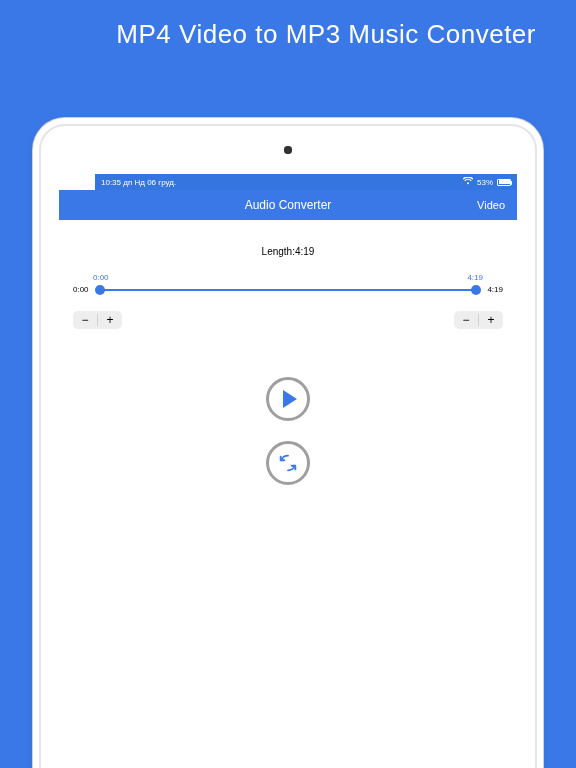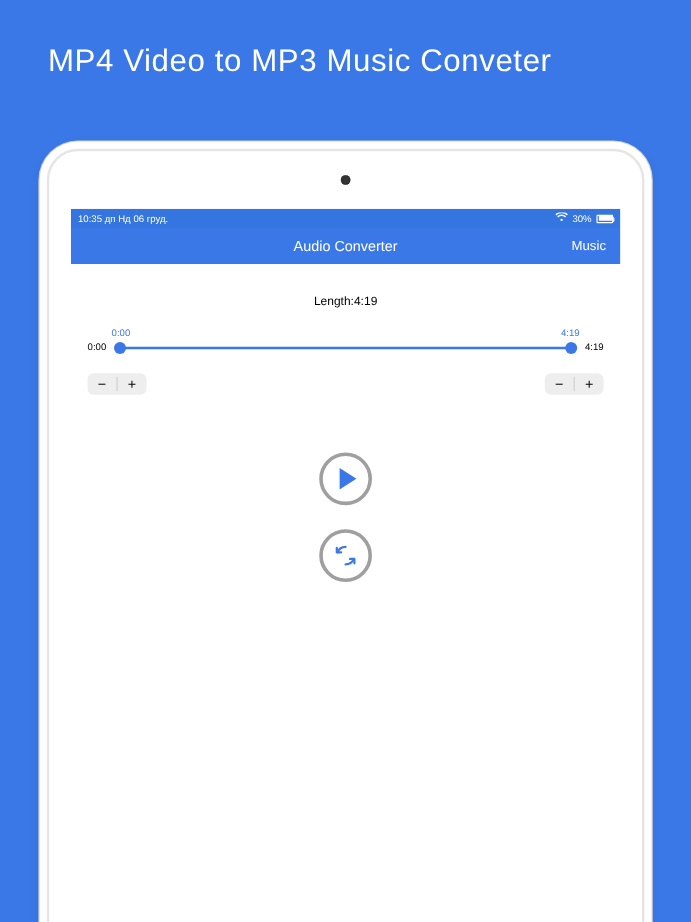--- a/index.html
+++ b/index.html
@@ -1,27 +1,26 @@
 <!DOCTYPE html>
 <html><head>
 <meta charset="utf-8">
 <style>
   * { box-sizing: border-box; margin: 0; padding: 0; }
   html, body { width: 576px; height: 768px; overflow: hidden; font-family: -apple-system, Helvetica, Arial, sans-serif; }
   body { background: #3B78E7; }
 
   .page-title {
     color: #fff;
-    text-align: left;
+    text-align: right;
     font-size: 26px;
     font-weight: 400;
     line-height: 1.25;
     padding: 18px 40px 14px 40px;
     letter-spacing: 0.5px;
-    margin-top: 16px;
   }
 
   .ipad-frame {
     position: absolute;
     left: 50%;
     top: 118px;
     transform: translateX(-50%);
     width: 510px;
     height: 700px;
     background: #fff;
@@ -58,20 +57,21 @@
 
   .status-bar {
     height: 16px;
     background: #3475E0;
     color: #fff;
     font-size: 8px;
     display: flex;
     justify-content: space-between;
     align-items: center;
     padding: 0 6px;
+    margin-left: 36px;
   }
   .status-right { display: flex; align-items: center; gap: 4px; }
   .battery { display:inline-flex; align-items:center; gap:2px;}
   .battery-body { width:14px; height:7px; border:0.5px solid #fff; border-radius:1px; position:relative;}
   .battery-body::after { content:""; position:absolute; right:-2px; top:1.5px; width:1.5px; height:4px; background:#fff; border-radius:0 1px 1px 0;}
   .battery-fill { position:absolute; left:0.5px; top:0.5px; bottom:0.5px; right:0.5px; background:#fff; border-radius:0.5px;}
 
   .nav-bar {
     height: 30px;
     background: #3B78E7;
@@ -207,32 +207,32 @@
           <span>10:35 дп</span>
           <span> </span>
           <span>Нд 06 груд.</span>
         </div>
         <div class="status-right">
           <span>
             <svg width="10" height="8" viewBox="0 0 10 8">
                 <path d="M5 7.2a1 1 0 100-2 1 1 0 000 2zM2.2 4.2a4 4 0 015.6 0l.9-.9a5.3 5.3 0 00-7.4 0l.9.9zM.5 2.5a6.4 6.4 0 019 0l.9-.9a7.7 7.7 0 00-10.8 0l.9.9z" fill="#fff"></path>
               </svg>
           </span>
-          <span>30%</span>
+          <span>53%</span>
           <span class="battery">
             <span class="battery-body">
                 <span class="battery-fill"></span>
               </span>
           </span>
         </div>
       </div>
 
       <div class="nav-bar">
         <div class="nav-title">Audio Converter</div>
-        <div class="nav-done">Music</div>
+        <div class="nav-done">Video</div>
       </div>
 
       <div class="content">
 
         <div class="length-label">
           <span>Length:</span><span>4:19</span>
         </div>
 
         <div class="trim-row">
           <span class="handle-label-top left">0:00</span>

